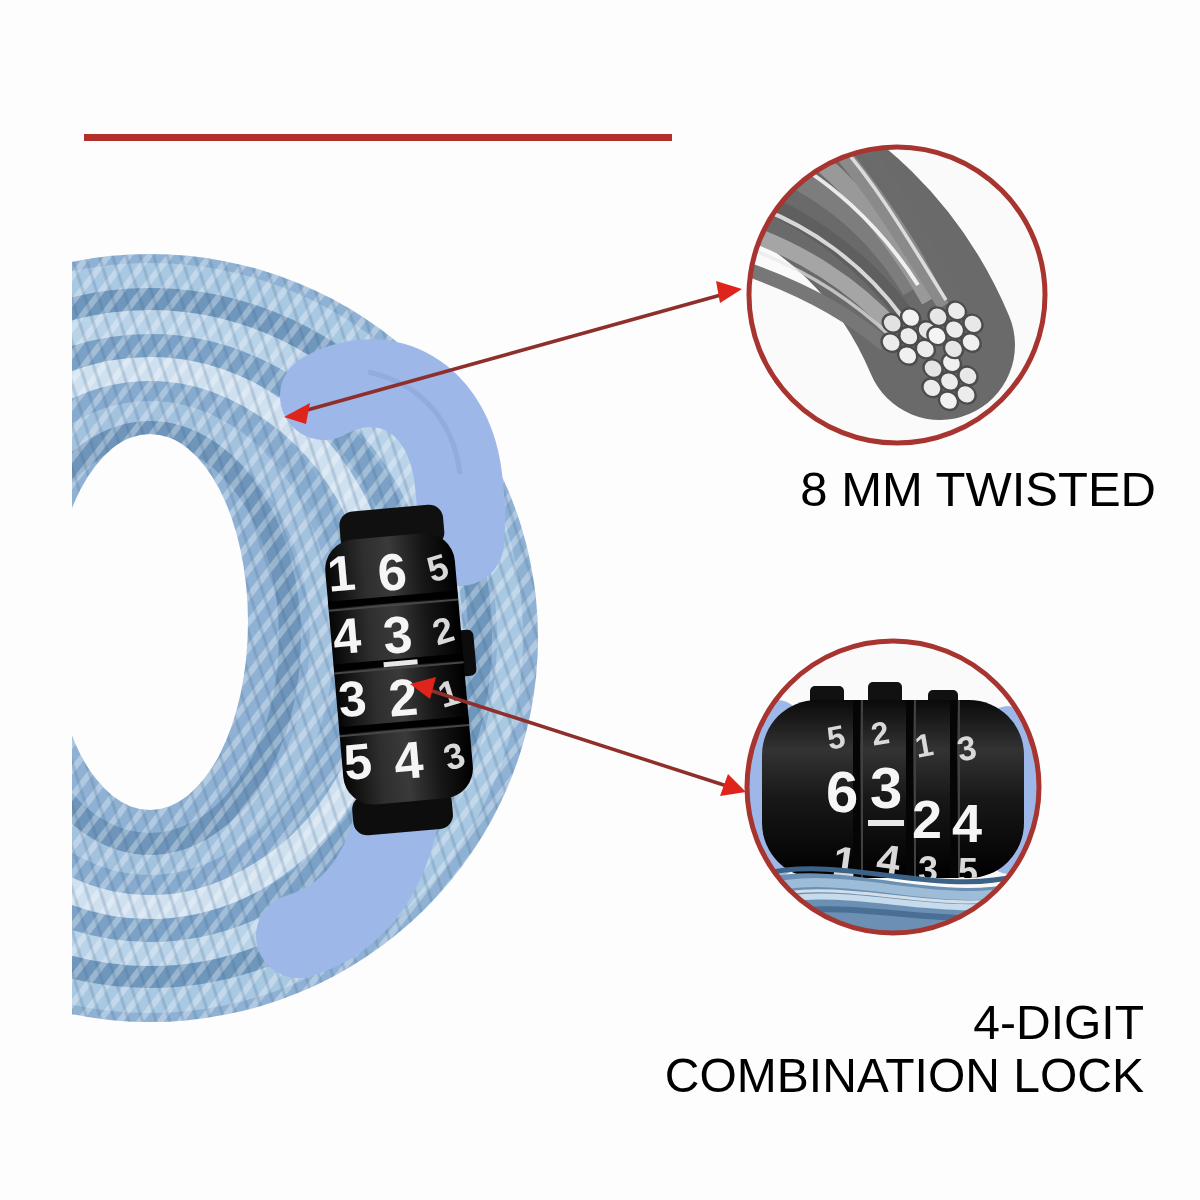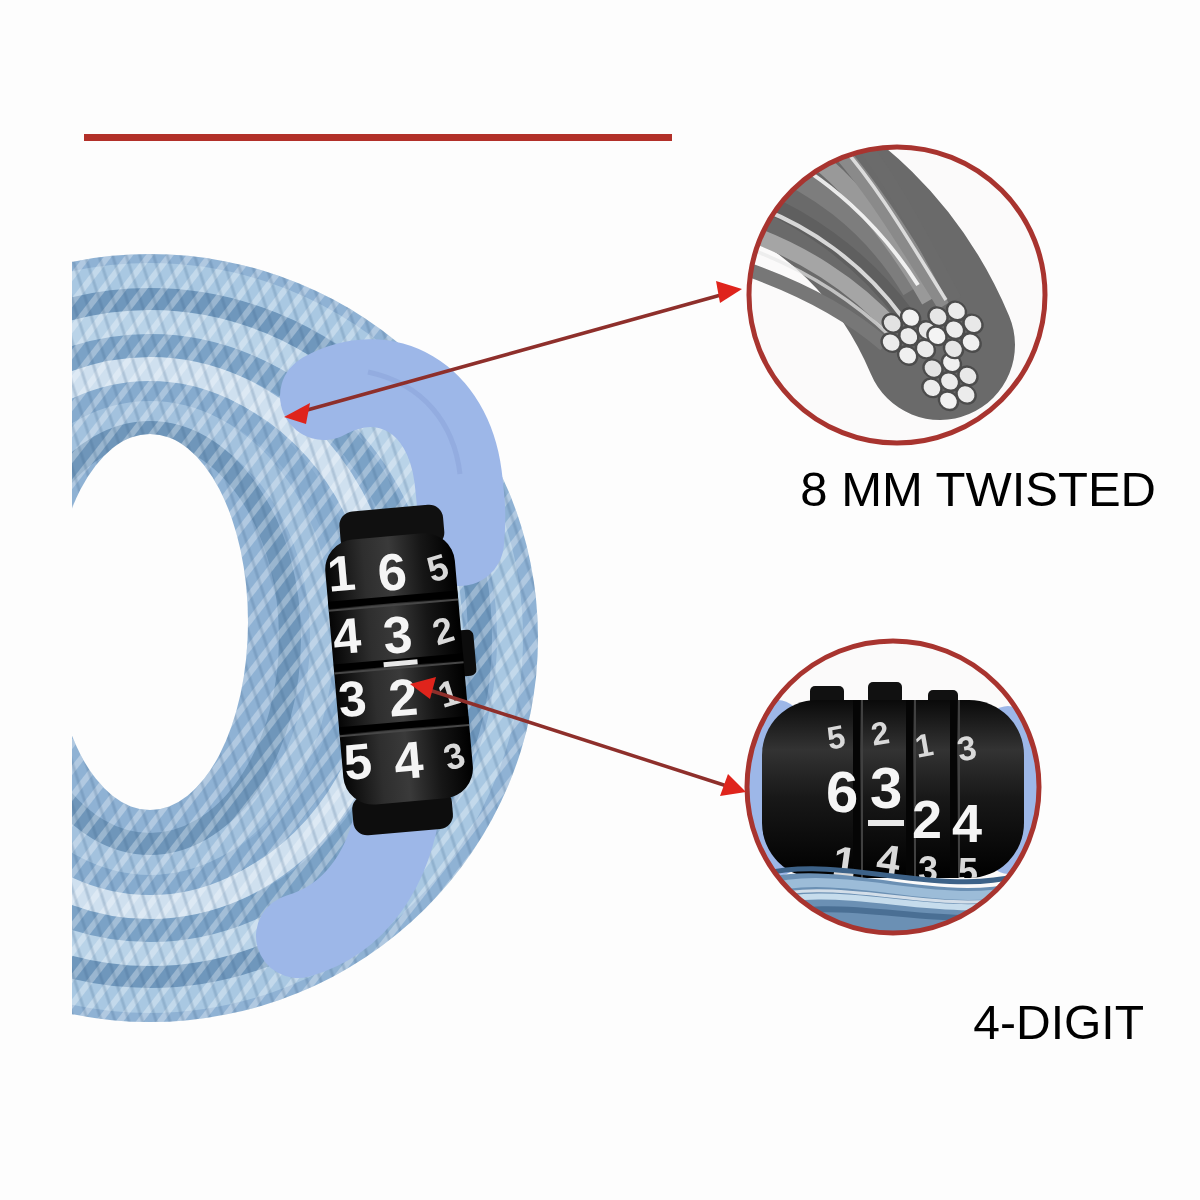--- a/index.html
+++ b/index.html
@@ -226,15 +226,16 @@
   <div class="title-block">
     <div class="title-underline"></div>
   </div>
 
   <div class="callout-label label-cable">
     <span class="line">8 MM TWISTED</span>
   </div>
 
   <div class="callout-label label-lock">
     <span class="line">4-DIGIT</span>
+    <span class="line">COMBINATION LOCK</span>
   </div>
 
 </div>
 
 </body></html>

